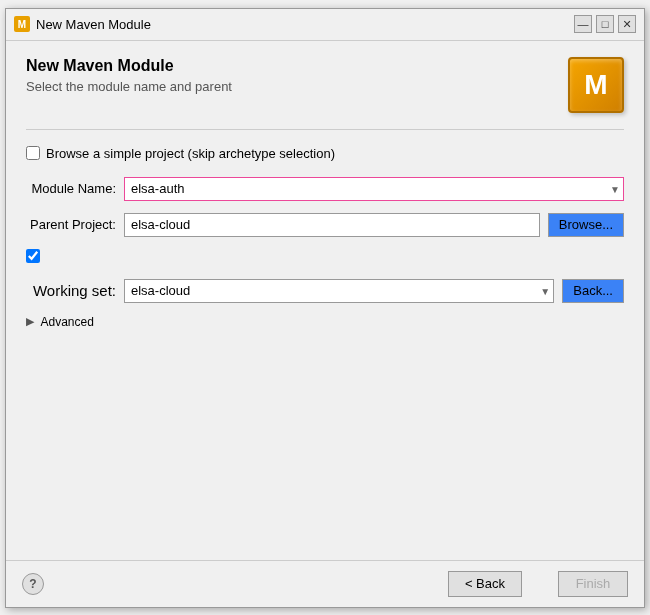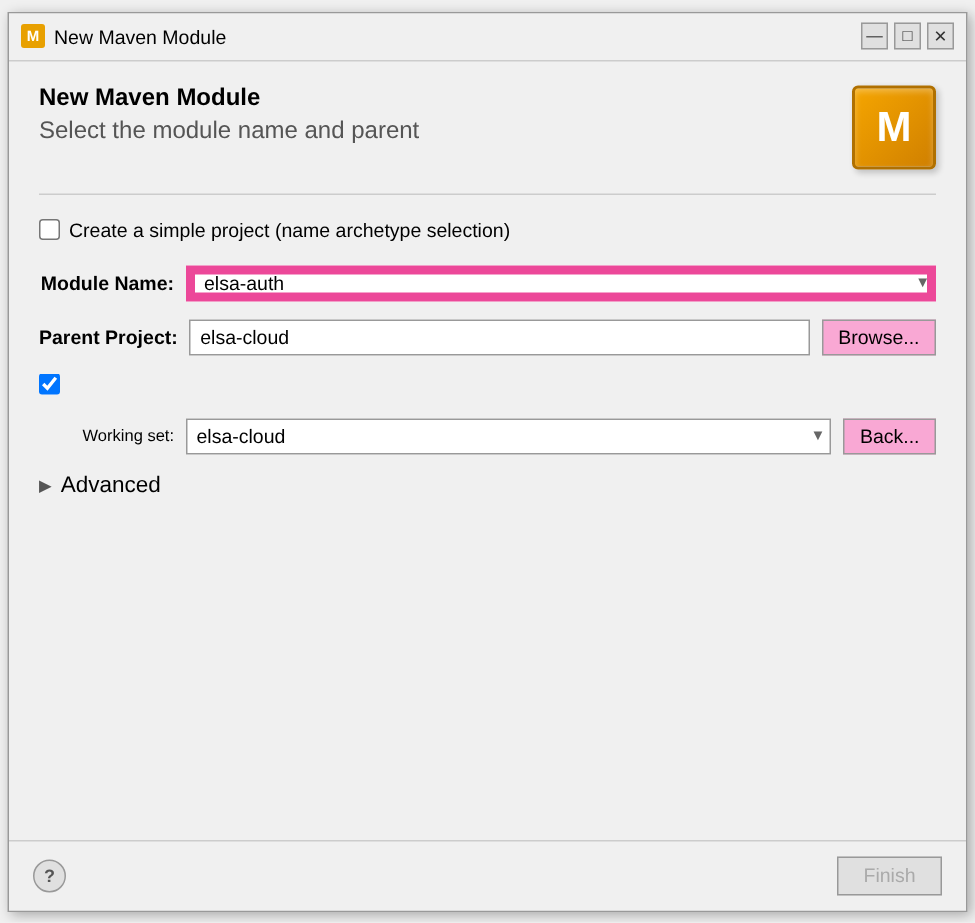--- a/index.html
+++ b/index.html
@@ -102,21 +102,21 @@
     }
 
     .header-title {
       font-size: 16px;
       font-weight: bold;
       color: #000;
       margin-bottom: 4px;
     }
 
     .header-subtitle {
-      font-size: 16px;
+      font-size: 13px;
       color: #555;
     }
 
     .header-logo {
       width: 56px;
       height: 56px;
       background: linear-gradient(135deg, #f5a500, #d08000);
       border-radius: 4px;
       display: flex;
       align-items: center;
@@ -161,21 +161,20 @@
       align-items: center;
       margin-bottom: 12px;
       gap: 8px;
     }
 
     .form-label {
       font-size: 13px;
       color: #000;
       min-width: 90px;
       text-align: right;
-      font-weight: bold;
     }
 
     .form-input {
       flex: 1;
       height: 24px;
       border: 1px solid #999;
       background: white;
       padding: 2px 6px;
       font-size: 13px;
       outline: none;
@@ -184,21 +183,21 @@
     .dropdown-wrapper {
       flex: 1;
       position: relative;
       display: flex;
       align-items: center;
     }
 
     .dropdown-input {
       flex: 1;
       height: 24px;
-      border: 6px solid #ec4899;
+      border: 1px solid #ec4899;
       background: white;
       padding: 2px 24px 2px 6px;
       font-size: 13px;
       outline: none;
       appearance: none;
       -webkit-appearance: none;
     }
 
     .dropdown-arrow {
       position: absolute;
@@ -206,36 +205,36 @@
       top: 50%;
       transform: translateY(-50%);
       pointer-events: none;
       font-size: 10px;
       color: #666;
     }
 
     .browse-btn {
       height: 24px;
       padding: 0 10px;
-      background: #f9a8d4;
+      background: #3b82f6;
       border: 1px solid #999;
       cursor: pointer;
       font-size: 13px;
       white-space: nowrap;
     }
 
     .working-set-row {
       display: flex;
       align-items: center;
       margin-bottom: 12px;
       gap: 8px;
     }
 
     .working-set-label {
-      font-size: 11px;
+      font-size: 15px;
       color: #000;
       min-width: 90px;
       text-align: right;
     }
 
     .working-set-select {
       flex: 1;
       height: 24px;
       border: 1px solid #999;
       background: white;
@@ -260,21 +259,21 @@
       margin-top: 8px;
       cursor: pointer;
     }
 
     .advanced-arrow {
       font-size: 11px;
       color: #555;
     }
 
     .advanced-label {
-      font-size: 15px;
+      font-size: 12px;
       color: #000;
     }
 
     .spacer {
       flex: 1;
     }
 
     .footer {
       border-top: 1px solid #ccc;
       padding: 10px 16px;
@@ -360,21 +359,21 @@
         <span>M</span>
       </div>
     </div>
 
     <div class="separator"></div>
 
     <div class="form-area">
 
       <div class="checkbox-row">
         <input type="checkbox" id="simple-project" style="">
-        <label class="checkbox-label" for="simple-project">Create a simple project (name archetype selection)</label>
+        <label class="checkbox-label" for="simple-project">Browse a simple project (skip archetype selection)</label>
       </div>
 
       <div class="form-row">
         <label class="form-label">Module Name:</label>
         <div class="dropdown-wrapper">
           <input type="text" class="dropdown-input" value="elsa-auth" style="">
           <span class="dropdown-arrow">▼</span>
         </div>
       </div>
 
@@ -406,16 +405,17 @@
     </div>
 
     <div class="spacer"></div>
   </div>
 
   <div class="footer">
     <div class="footer-left">
       <button class="help-btn">?</button>
     </div>
     <div class="footer-right">
+      <button class="nav-btn">&lt; Back</button>
       <button class="nav-btn disabled" disabled="">Finish</button>
     </div>
   </div>
 </div>
 
 </body></html>

